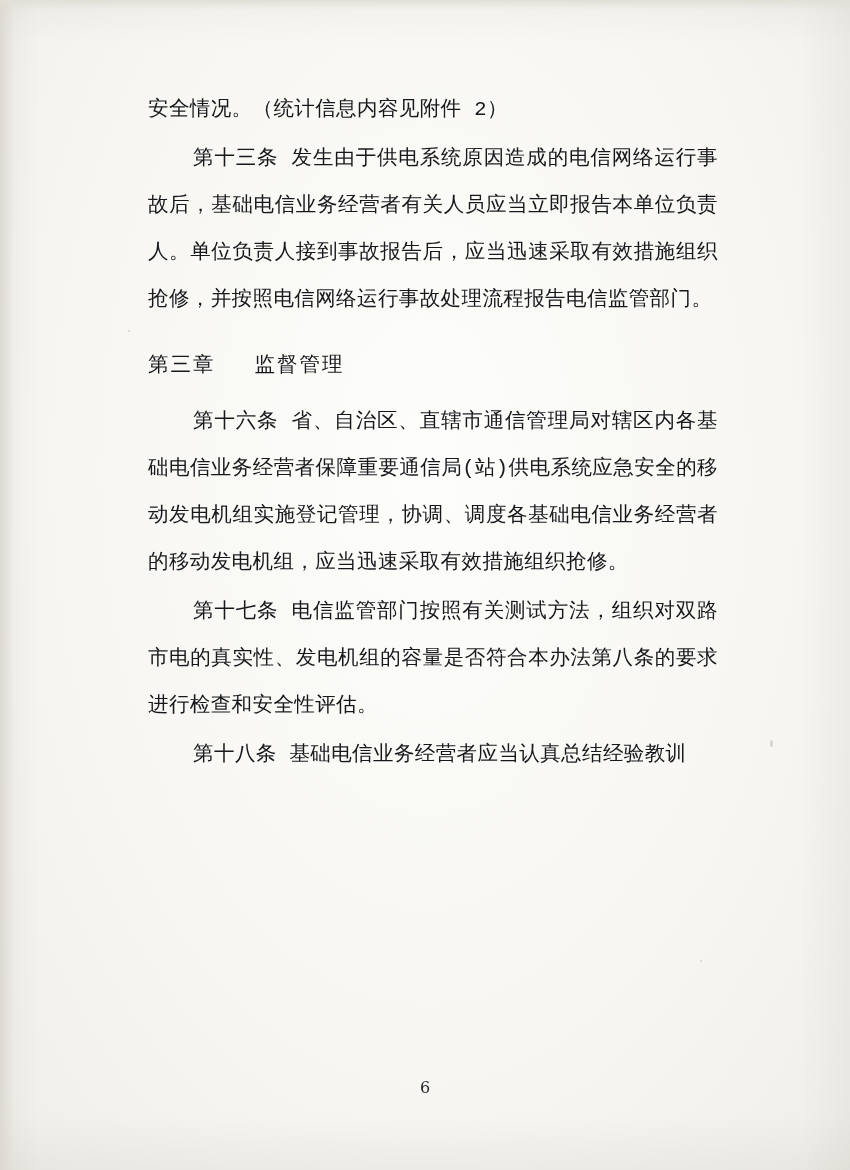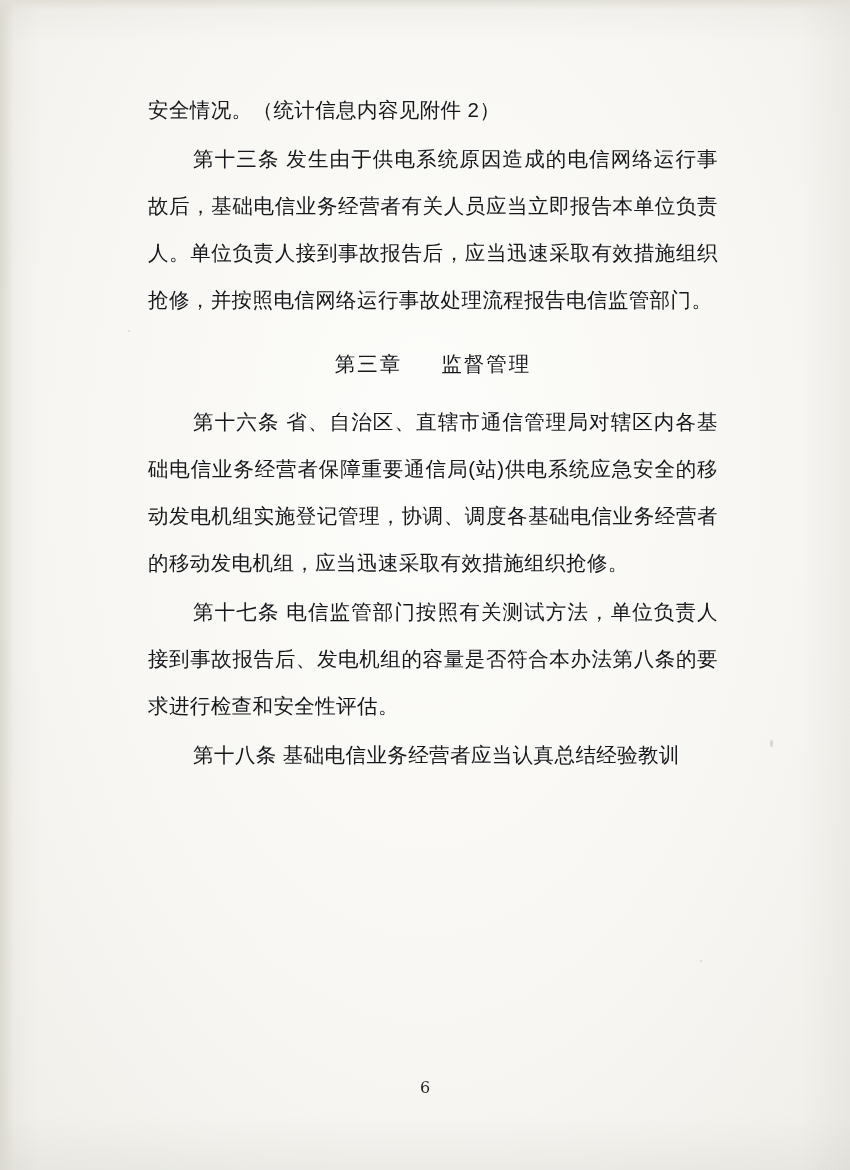--- a/index.html
+++ b/index.html
@@ -56,33 +56,32 @@
   }
 
   p.para {
     margin: 0 0 2px 0;
     font-size: 20.5px;
     line-height: 47px;
     color: #16181c;
     text-align: justify;
     text-justify: inter-character;
     letter-spacing: 0.4px;
-    font-family: Liberation Sans, sans-serif;
+    font-family: Liberation Mono, monospace;
   }
   p.indent {
     text-indent: 2.2em;
   }
   p.first {
     text-indent: 0;
   }
   .chapter-heading {
     margin: 18px 0 10px 0;
     font-size: 20.5px;
     line-height: 47px;
-    text-align: center;
     color: #16181c;
     letter-spacing: 2px;
   }
   .chapter-heading .gap {
     display: inline-block;
     width: 22px;
   }
   .page-number {
     position: absolute;
     left: 0;
@@ -122,19 +121,19 @@
 
     <div class="chapter-heading">
       <span>第三章</span>
       <span class="gap"></span>
       <span>监督管理</span>
     </div>
 
 
     <p class="para indent">第十六条 省、自治区、直辖市通信管理局对辖区内各基础电信业务经营者保障重要通信局(站)供电系统应急安全的移动发电机组实施登记管理，协调、调度各基础电信业务经营者的移动发电机组，应当迅速采取有效措施组织抢修。</p>
 
-    <p class="para indent">第十七条 电信监管部门按照有关测试方法，单位负责人接到事故报告后、发电机组的容量是否符合本办法第八条的要求进行检查和安全性评估。</p>
+    <p class="para indent">第十七条 电信监管部门按照有关测试方法，组织对双路市电的真实性、发电机组的容量是否符合本办法第八条的要求进行检查和安全性评估。</p>
 
     <p class="para indent">第十八条 基础电信业务经营者应当认真总结经验教训</p>
   </div>
 
   <div class="page-number">6</div>
 </div>
 
 </body></html>

